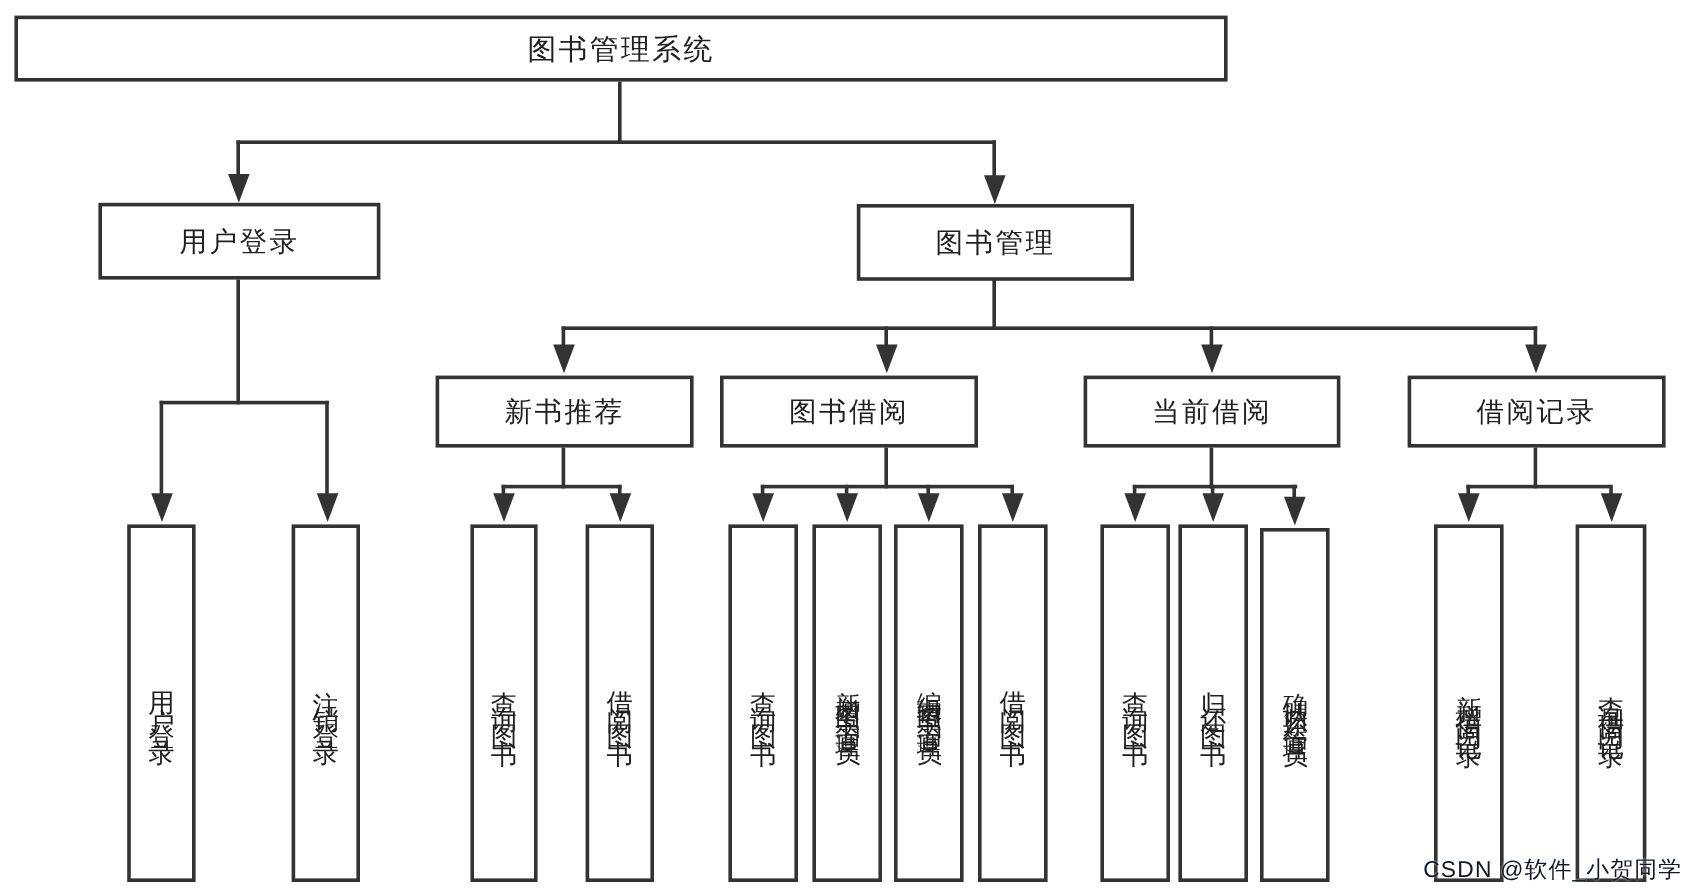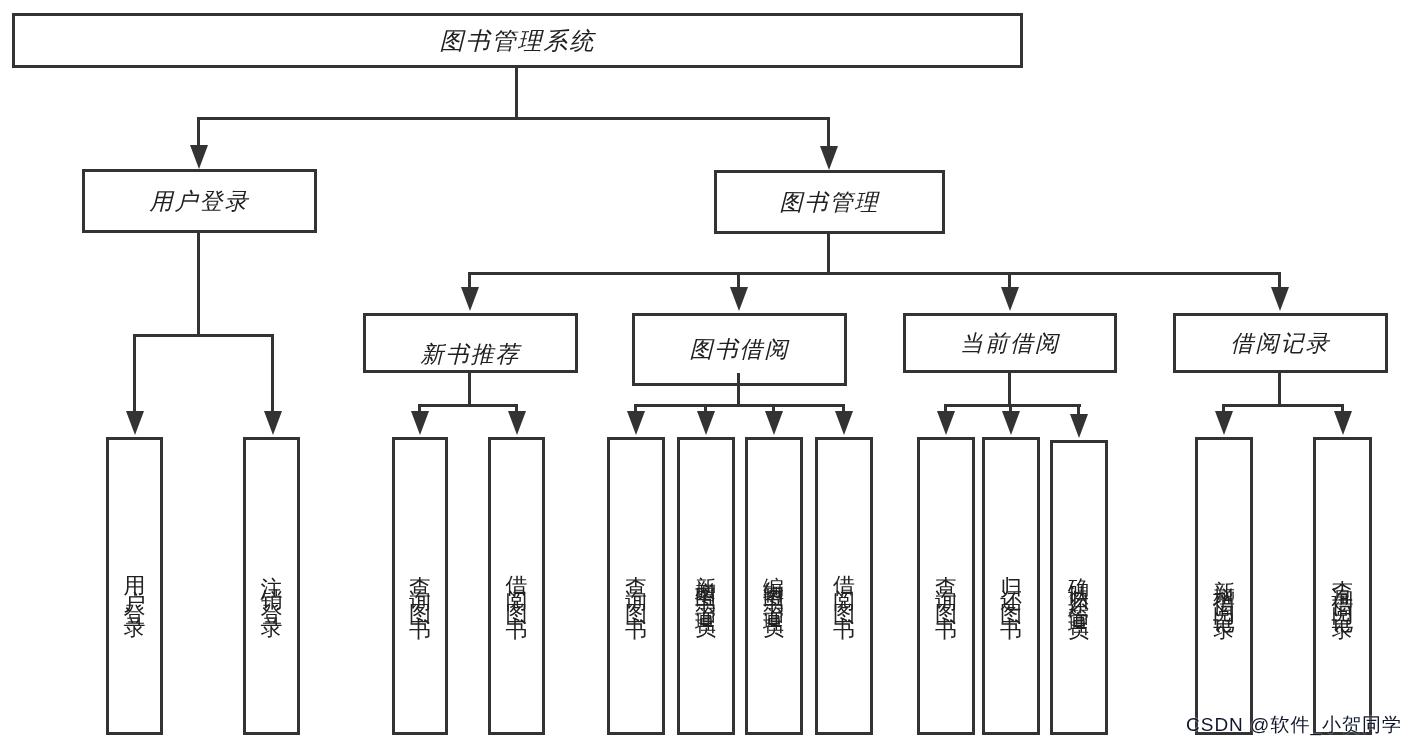--- a/index.html
+++ b/index.html
@@ -4,26 +4,26 @@
 <style>
   html,body{margin:0;padding:0;background:#ffffff;}
   body{width:1405px;height:747px;overflow:hidden;
        font-family:"Liberation Sans","DejaVu Sans",sans-serif;}
   #canvas{position:relative;width:1405px;height:747px;background:#ffffff;}
 
   
   .node{position:absolute;box-sizing:border-box;border:3px solid #333333;
         background:#ffffff;display:flex;align-items:center;justify-content:center;
         color:#202020;}
-  .hnode{font-size:23px;letter-spacing:2px;font-style:italic;}
+  .hnode{font-size:23px;letter-spacing:2px;}
   .n-root{left:12px;top:13px;width:1011px;height:55px;font-size:24px;}
   .n-user-login{left:82px;top:169px;width:235px;height:64px;}
   .n-book-mgmt{left:714px;top:170px;width:231px;height:64px;}
-  .n-new-book{left:363px;top:313px;width:215px;height:60px;align-items:flex-end;}
-  .n-book-borrow{left:632px;top:313px;width:215px;height:73px;justify-content:center;}
+  .n-new-book{left:363px;top:313px;width:215px;height:60px;}
+  .n-book-borrow{left:600px;top:313px;width:215px;height:60px;justify-content:center;}
   .n-current-borrow{left:903px;top:313px;width:214px;height:60px;}
   .n-borrow-records{left:1173px;top:313px;width:215px;height:60px;}
 
   
   .vnode{top:437px;width:57px;height:298px;}
   .vtext{writing-mode:vertical-rl;text-orientation:mixed;line-height:1;
          white-space:nowrap;}
   .v4 .vtext{font-size:22px;letter-spacing:14px;}
   .v6 .vtext{font-size:22px;letter-spacing:8px;}
   .v9 .vtext{font-size:21px;letter-spacing:6px;}

